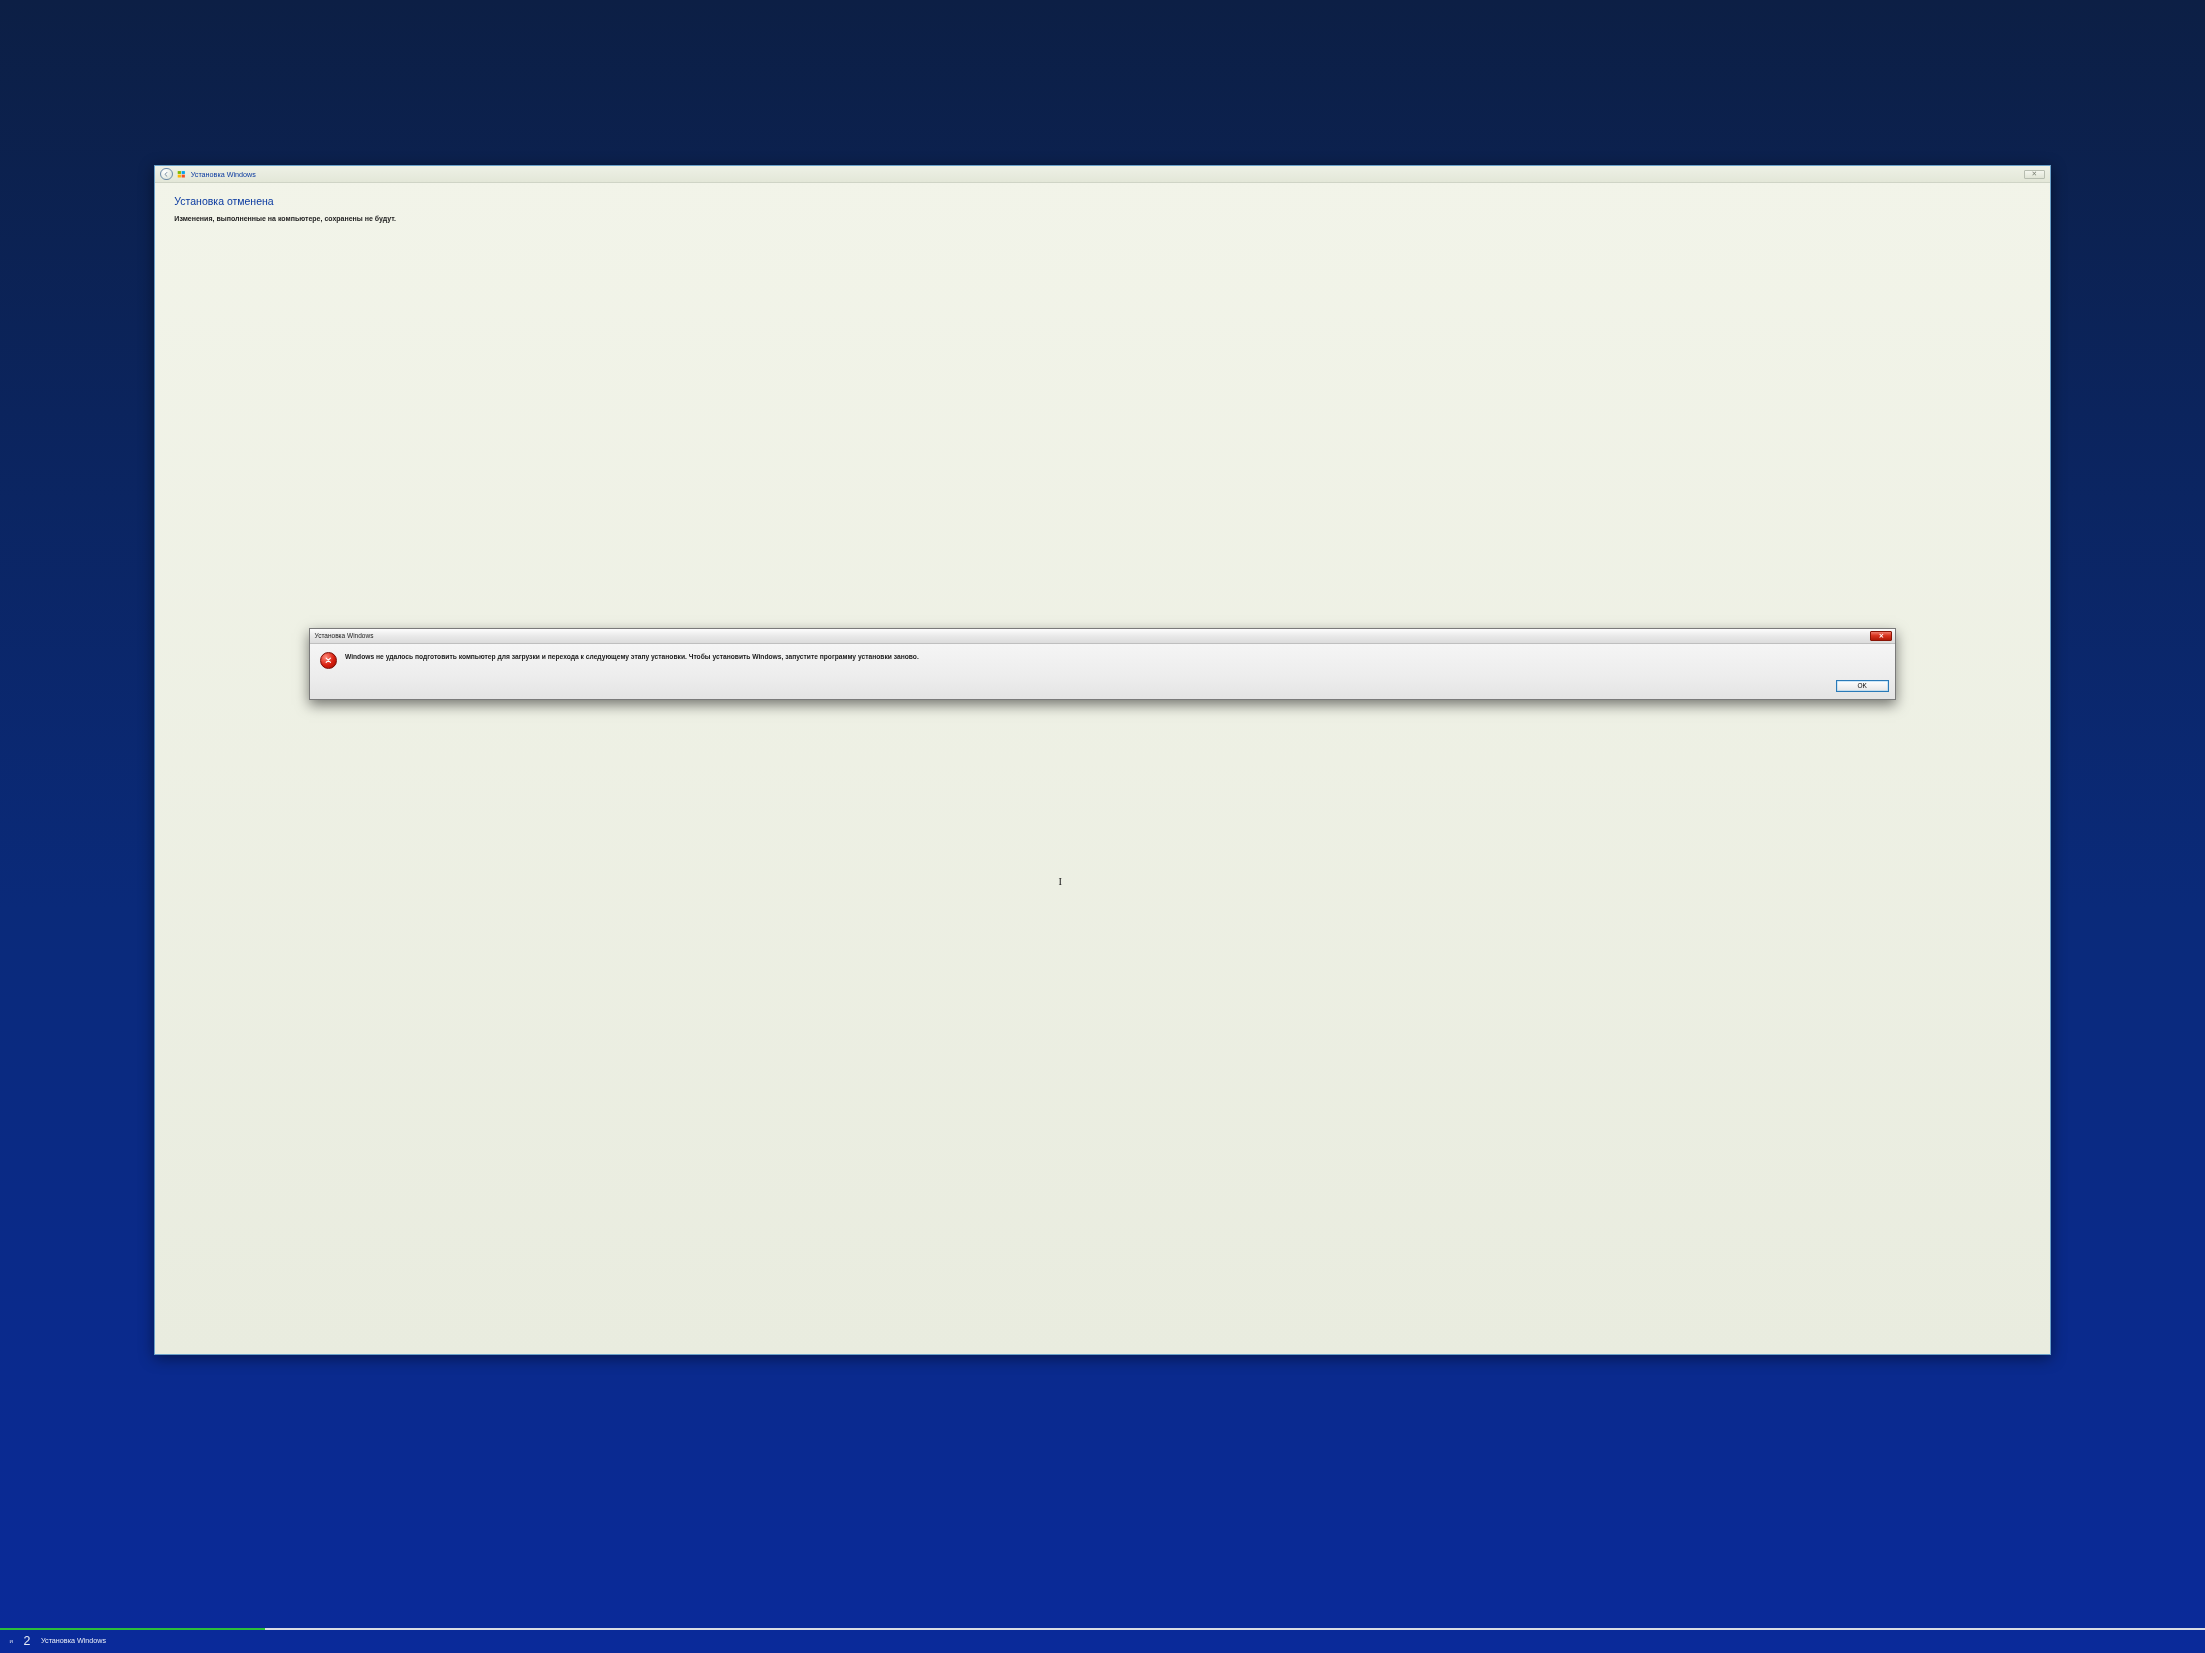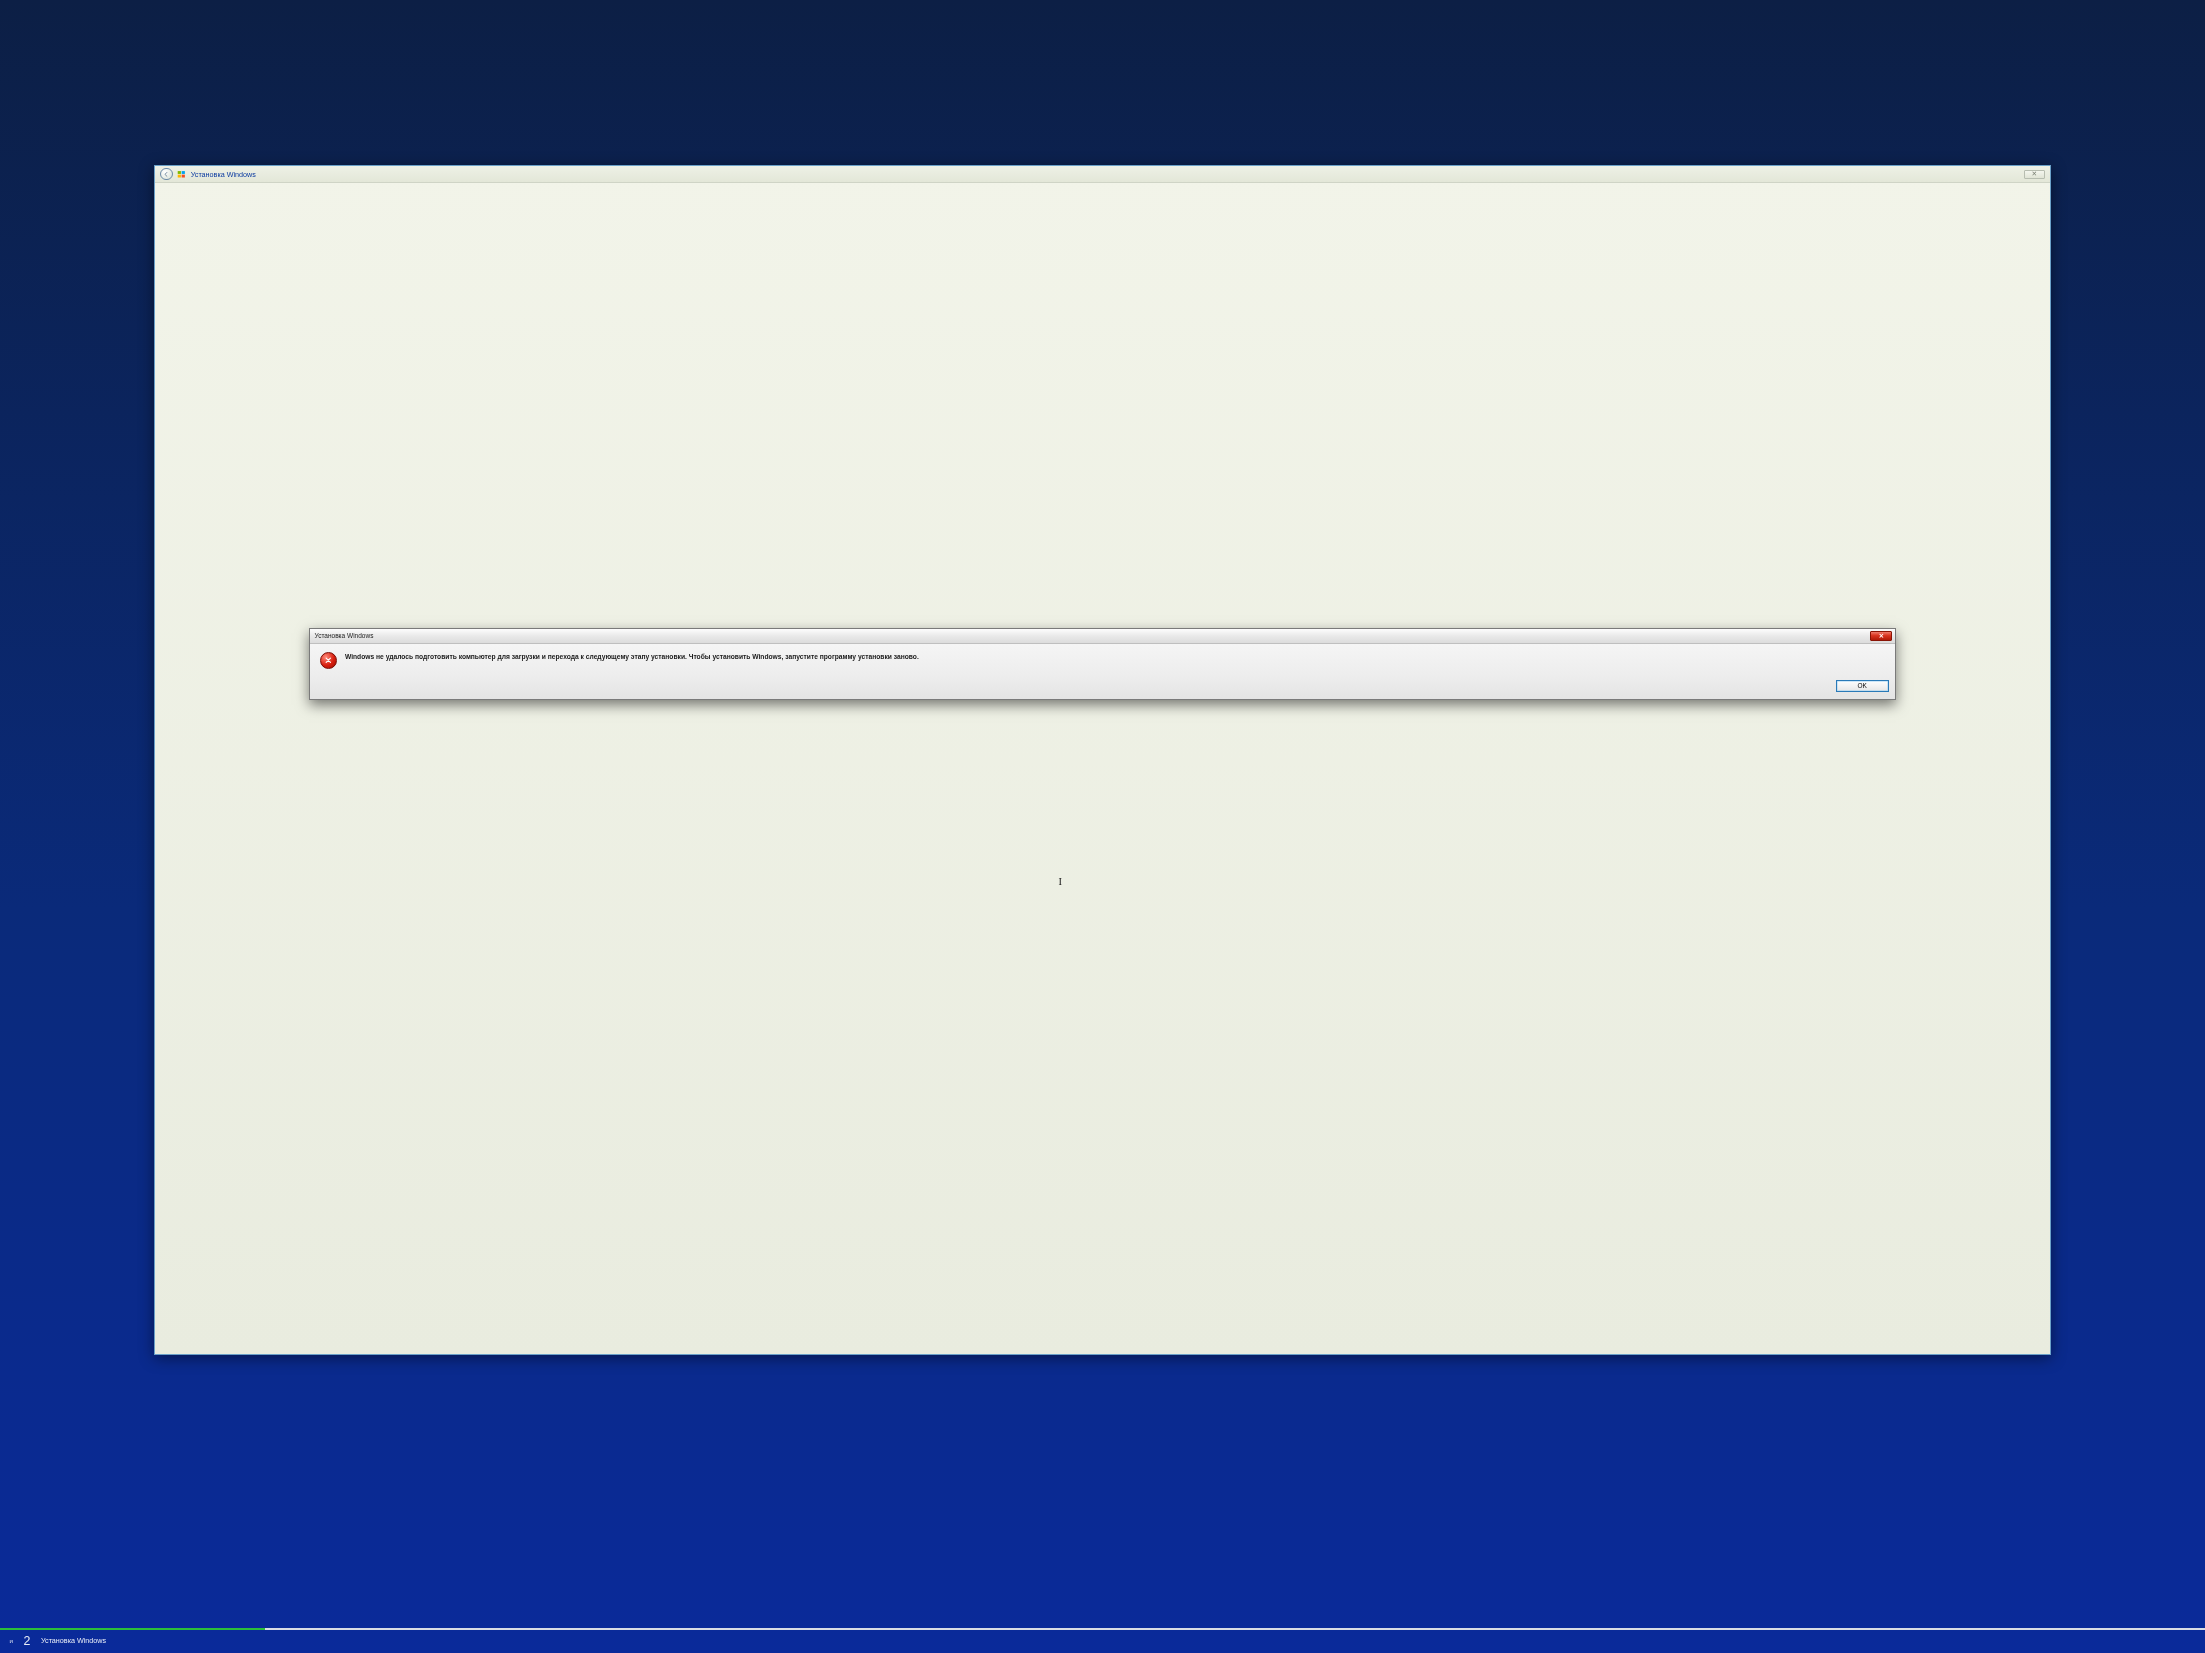--- a/index.html
+++ b/index.html
@@ -210,20 +210,24 @@
               <rect x="2" y="13" width="9" height="8" fill="#ffb900"></rect>
               <rect x="13" y="13" width="9" height="8" fill="#f25022"></rect>
             </g>
           </svg>
       </span>
       <span class="title">Установка Windows</span>
       <div class="setup-close">
         <span>✕</span>
       </div>
     </div>
+    <div class="setup-body">
+      <div class="setup-heading">Установка отменена</div>
+      <div class="setup-subtext">Изменения, выполненные на компьютере, сохранены не будут.</div>
+    </div>
   </div>
 
   <div class="modal">
     <div class="modal-titlebar">
       <span>Установка Windows</span>
       <div class="modal-close">
         <span>✕</span>
       </div>
     </div>
     <div class="modal-body">

